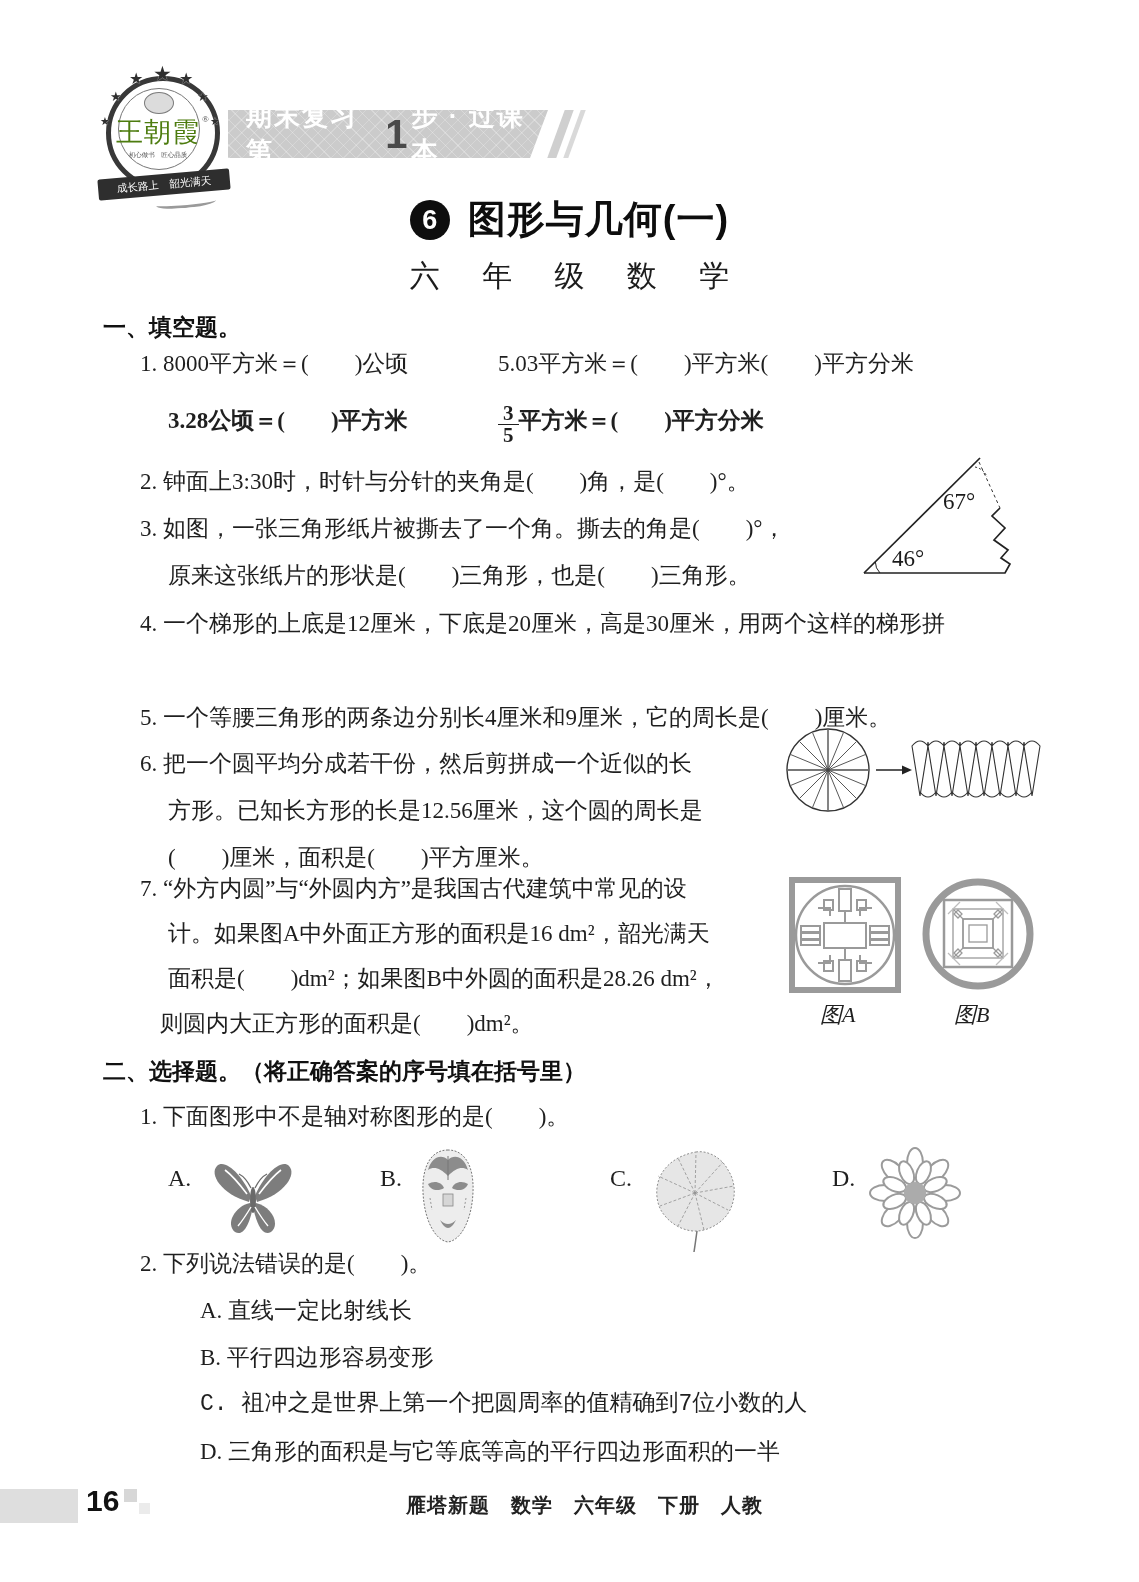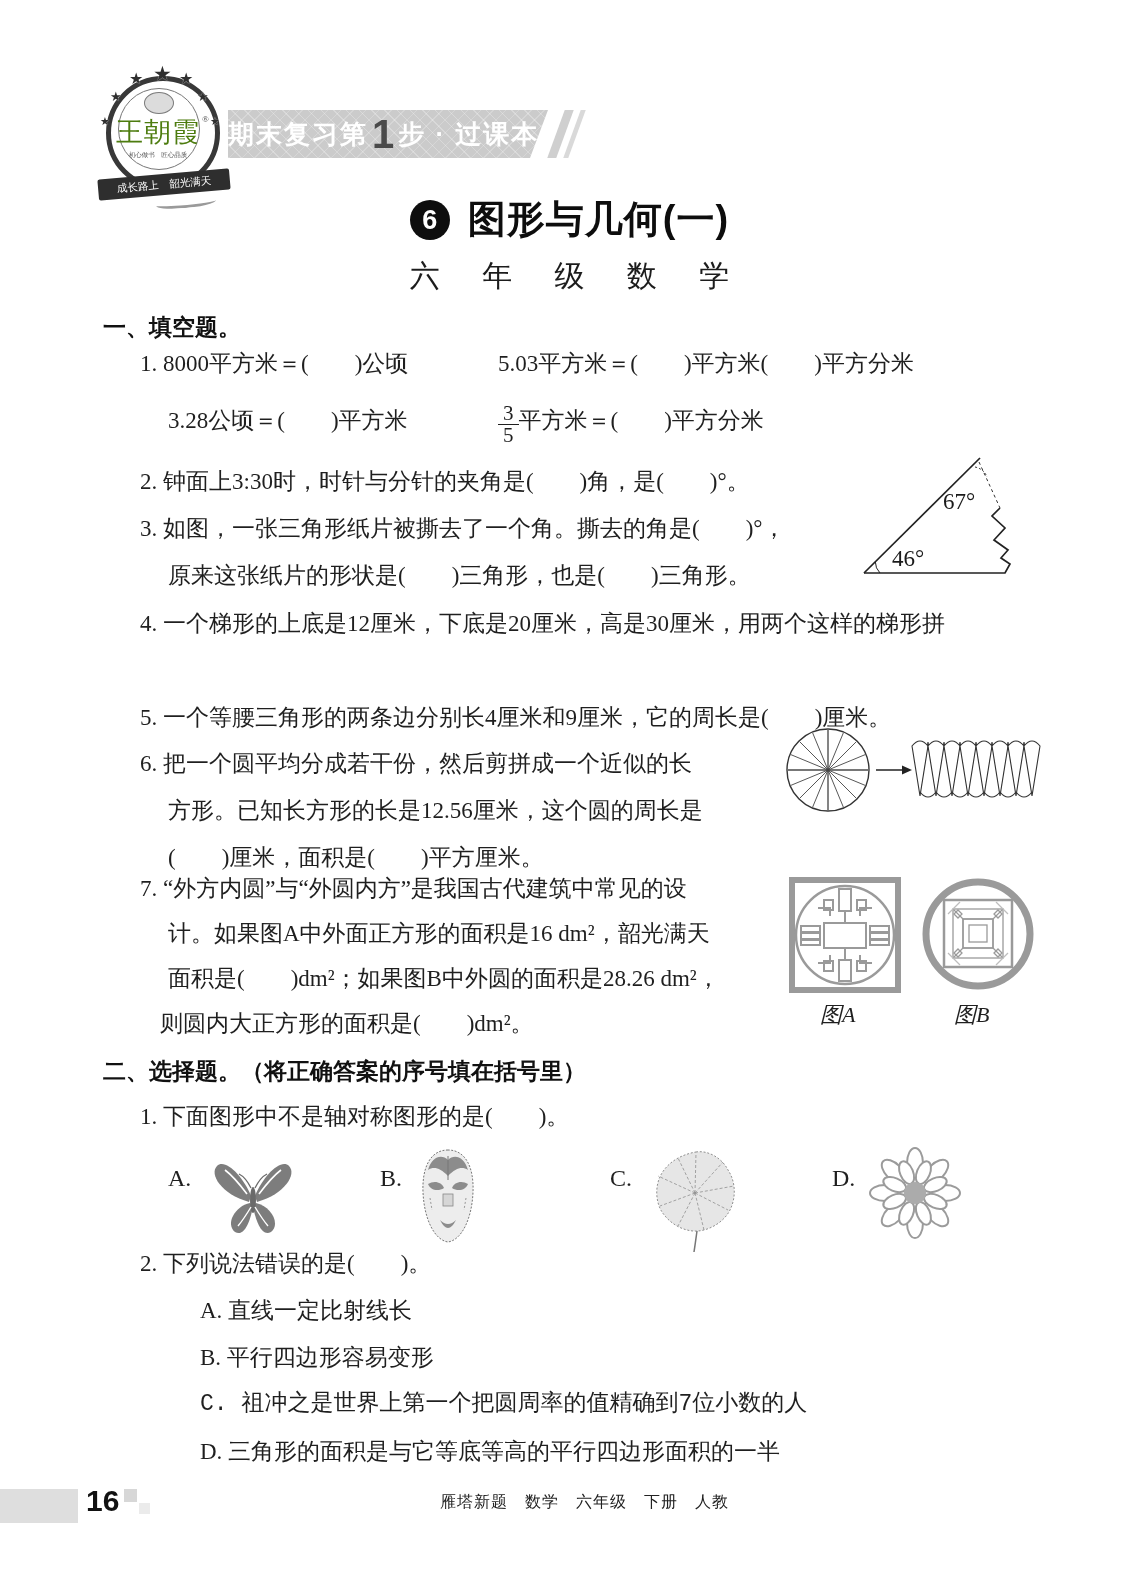--- a/index.html
+++ b/index.html
@@ -19,21 +19,21 @@
   .tm{position:absolute;left:104px;top:56px;font-size:9px;color:#444;}
   .seal-note{position:absolute;left:17px;top:93px;width:86px;text-align:center;font-size:6.5px;color:#555;white-space:nowrap;}
   .ribbon{position:absolute;left:0px;top:116px;width:132px;height:21px;background:#2e2e2e;transform:rotate(-5deg);
           color:#fff;font-size:10.5px;line-height:21px;text-align:center;border-radius:2px;white-space:nowrap;}
   .ribbon-swoosh{position:absolute;left:58px;top:140px;width:60px;height:7px;border-bottom:3px solid #9a9a9a;border-radius:0 0 60% 40%;transform:rotate(-4deg);}
   
   .band{left:228px;top:110px;width:320px;height:48px;background-color:#cbcbcb;
         background-image:repeating-linear-gradient(45deg,rgba(255,255,255,.28) 0 1px,transparent 1px 9px),
                          repeating-linear-gradient(-45deg,rgba(255,255,255,.22) 0 1px,transparent 1px 9px);
         clip-path:polygon(0 0,320px 0,302px 48px,0 48px);
-        color:#fff;font-weight:bold;display:flex;align-items:center;box-sizing:border-box;}
+        color:#fff;font-weight:bold;display:flex;align-items:center;padding-left:18px;box-sizing:border-box;}
   .band .t1{font-size:26px;letter-spacing:2px;}
   .band .t2{font-size:40px;color:#4a4a4a;margin:0 4px;line-height:44px;}
   .slash{position:absolute;top:110px;height:48px;background:#cfcfcf;transform:skewX(-20deg);}
   
   .title-row{left:0;top:194px;width:1139px;text-align:center;}
   .badge{display:inline-block;vertical-align:middle;width:40px;height:40px;border-radius:50%;background:#0e0e0e;color:#fff;
          font-size:27px;font-weight:bold;line-height:40px;text-align:center;margin-right:14px;font-family:"Liberation Sans","DejaVu Sans",sans-serif;}
   .title-text{display:inline-block;vertical-align:middle;font-size:38px;font-weight:900;color:#0d0d0d;
               font-family:"Liberation Sans","DejaVu Sans",sans-serif;letter-spacing:1px;}
   .subtitle{left:0;top:256px;width:1139px;text-align:center;font-size:30px;letter-spacing:17px;padding-left:17px;box-sizing:border-box;
@@ -43,21 +43,21 @@
   .frac .num{display:block;padding:0 5px;}
   .frac .den{display:block;border-top:1.6px solid #1f1f1f;padding:0 5px;}
   
   svg text{font-family:"Liberation Serif","DejaVu Serif",serif;}
   .figlabel{font-size:22px;color:#1f1f1f;font-style:italic;}
   
   .foot-bar{left:0;top:1489px;width:78px;height:34px;background:#dedede;}
   .foot-num{left:86px;top:1484px;font-size:30px;font-weight:bold;color:#111;font-family:"Liberation Sans","DejaVu Sans",sans-serif;}
   .fsq1{left:124px;top:1489px;width:13px;height:13px;background:#d7d7d7;}
   .fsq2{left:139px;top:1503px;width:11px;height:11px;background:#ebebeb;}
-  .foot-text{left:30px;top:1492px;right:0;text-align:center;font-size:16px;color:#222;letter-spacing:1px;}
+  .foot-text{left:30px;top:1492px;right:0;text-align:center;font-size:20px;color:#222;letter-spacing:1px;font-weight:bold;}
 </style>
 </head>
 <body>
 
 <div class="page">
 
   <div class="abs logo">
     <div class="logo-ring"></div>
     <span class="star" style="left:55px;top:6px;font-size:21px;">★</span>
     <span class="star" style="left:31px;top:13px;font-size:16px;">★</span>
@@ -88,21 +88,21 @@
     <span class="title-text">图形与几何(一)</span>
   </div>
   <div class="abs subtitle">六 年 级 数 学</div>
 
   <div class="abs sec-head" style="left:103px;top:312px;">一、填空题。</div>
 
   <div class="abs row" style="left:140px;top:340px;">
     <span>1. 8000平方米＝(　　)公顷</span>
     <span class="abs" style="left:358px;top:0;">5.03平方米＝(　　)平方米(　　)平方分米</span>
   </div>
-  <div class="abs row" style="left:168px;top:390px;line-height:62px;">
+  <div class="abs row" style="left:168px;top:390px;line-height:62px;font-weight:bold;">
     <span>3.28公顷＝(　　)平方米</span>
     <span class="abs" style="left:330px;top:0;">
       <span class="frac">
         <span class="num">3</span>
         <span class="den">5</span>
       </span><span>平方米＝(　　)平方分米</span>
     </span>
   </div>
 
   <div class="abs row" style="left:140px;top:458px;">2. 钟面上3:30时，时针与分针的夹角是(　　)角，是(　　)°。</div>

